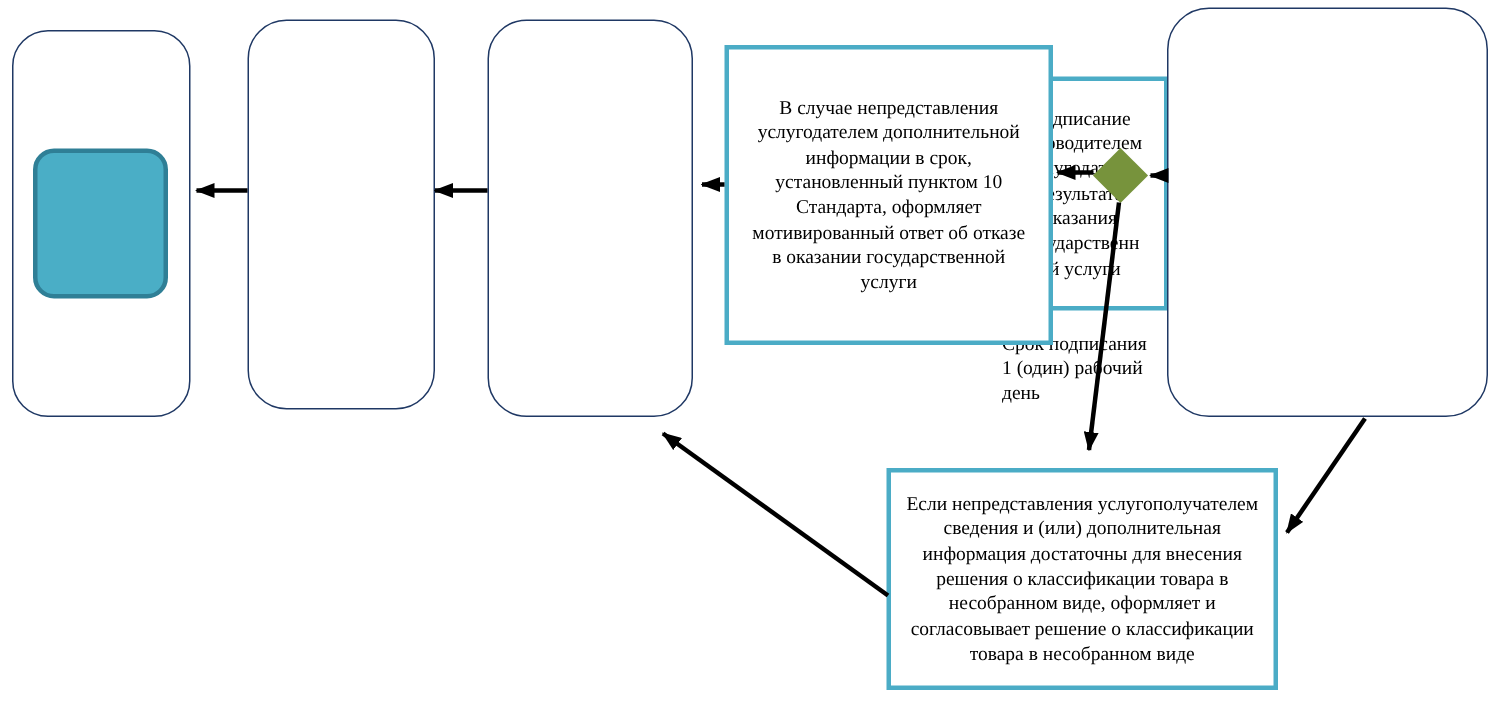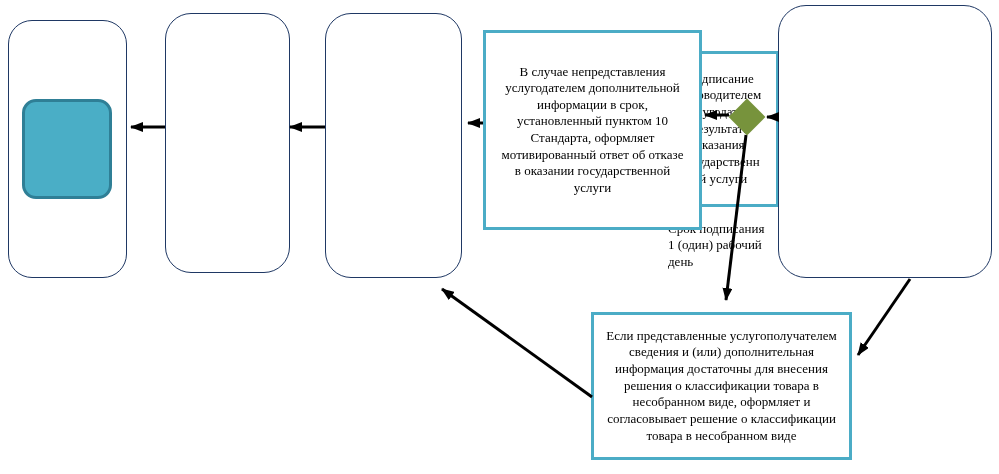--- a/index.html
+++ b/index.html
@@ -91,21 +91,21 @@
   </div>
 
   <div class="diamond"></div>
 
   <div class="rbox c5">
     
     
   </div>
 
   <div class="tealbox c6">
-    <span class="txt pre">Если представленные услугополучателем
+    <span class="txt pre">Если непредставления услугополучателем
 сведения и (или) дополнительная
 информация достаточны для внесения
 решения о классификации товара в
 несобранном виде, оформляет и
 согласовывает решение о классификации
 товара в несобранном виде</span>
   </div>
 
   <svg class="arrows" viewBox="0 0 999 474" xmlns="http://www.w3.org/2000/svg">
     <defs>

